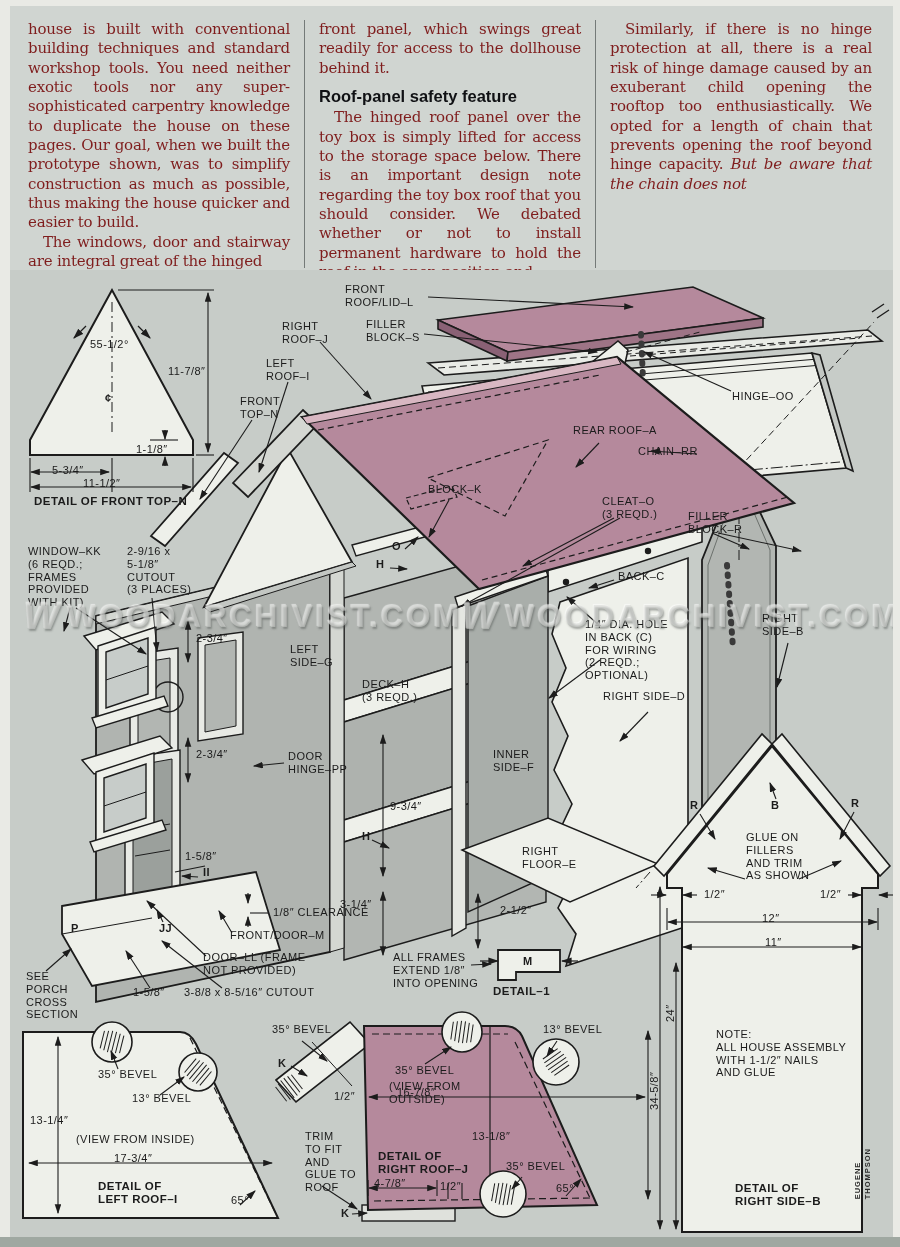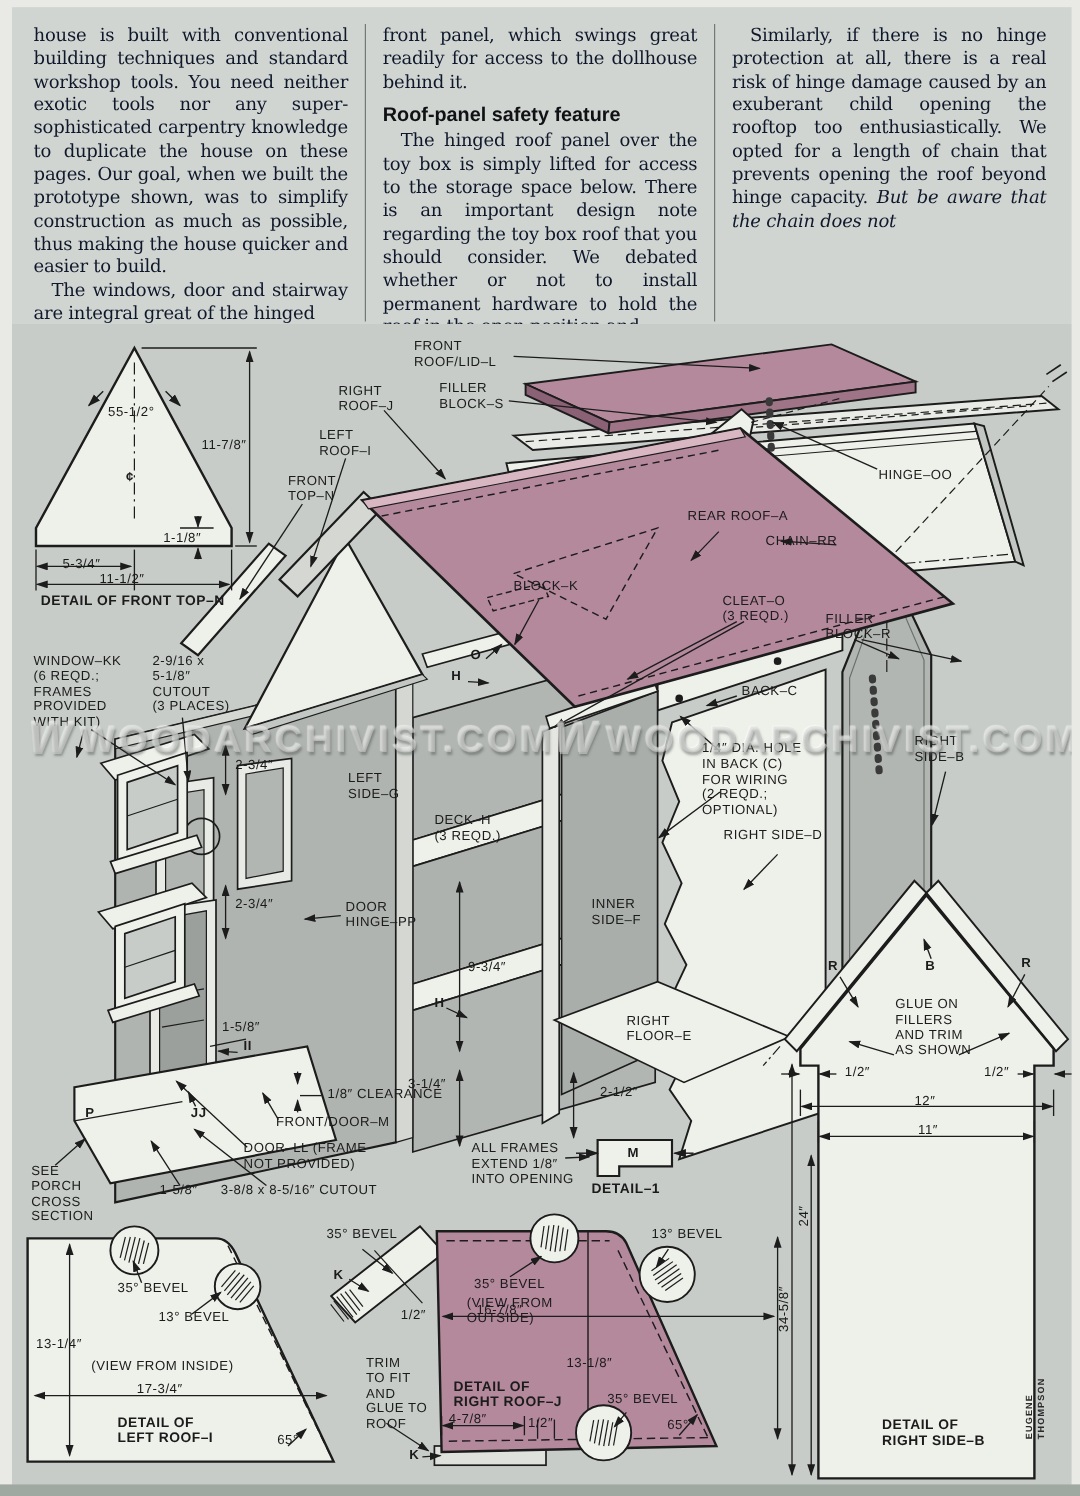--- a/index.html
+++ b/index.html
@@ -9,21 +9,21 @@
   .edge{position:absolute;background:#e9eae5;z-index:40;pointer-events:none;}
   .edge.top{left:0;top:0;width:900px;height:6px;}
   .edge.left{left:0;top:0;width:10px;height:1238px;}
   .edge.right{left:893px;top:0;width:7px;height:1247px;}
   .edge.bottom{left:0;top:1237px;width:900px;height:10px;background:#9fa8a1;}
 
   
   .text-cols{position:absolute;left:14px;top:20px;width:872px;height:248px;display:flex;gap:0;}
   .col{flex:1;padding:0 14px;}
   .col + .col{border-left:1px solid rgba(40,48,48,.55);}
-  .col p{margin:0;text-align:justify;font:400 15px/1.29 "DejaVu Serif",serif;color:#0f172a;letter-spacing:-.2px;}
+  .col p{margin:0;text-align:justify;font:400 15px/1.29 "DejaVu Serif",serif;color:#7f1d1d;letter-spacing:-.2px;}
   .col p.ind{text-indent:15px;}
   .col h3{margin:9px 0 3px;font:700 16.5px/1.1 "Liberation Sans",sans-serif;color:#101114;}
   .it{font-style:italic;}
 
   
   .diagram{position:absolute;left:0;top:270px;width:900px;height:967px;background:#c7ccc8;}
   svg{position:absolute;left:0;top:0;}
   .lbl{position:absolute;font:400 11px/1.16 "Liberation Sans",sans-serif;color:#1b1b1b;
        white-space:pre-line;letter-spacing:.45px;z-index:20;}
   .b{font-weight:700;}
@@ -409,20 +409,24 @@
   <div class="lbl" style="left:746px;top:831px">GLUE ON
 FILLERS
 AND TRIM
 AS SHOWN</div>
   <div class="lbl" style="left:704px;top:888px">1/2″</div>
   <div class="lbl" style="left:820px;top:888px">1/2″</div>
   <div class="lbl" style="left:762px;top:912px">12″</div>
   <div class="lbl" style="left:765px;top:936px">11″</div>
   <div class="lbl rot" style="left:664px;top:1022px">24″</div>
   <div class="lbl rot" style="left:648px;top:1110px">34-5/8″</div>
+  <div class="lbl" style="left:716px;top:1028px">NOTE:
+ALL HOUSE ASSEMBLY
+WITH 1-1/2″ NAILS
+AND GLUE</div>
   <div class="lbl cap" style="left:735px;top:1182px">DETAIL OF
 RIGHT SIDE–B</div>
   <div class="lbl cap" style="left:34px;top:495px">DETAIL OF FRONT TOP–N</div>
   <div class="lbl" style="left:90px;top:338px">55-1/2°</div>
   <div class="lbl b" style="left:105px;top:392px">¢</div>
   <div class="lbl" style="left:168px;top:365px">11-7/8″</div>
   <div class="lbl" style="left:136px;top:443px">1-1/8″</div>
   <div class="lbl" style="left:52px;top:464px">5-3/4″</div>
   <div class="lbl" style="left:83px;top:477px">11-1/2″</div>
   <div class="lbl" style="left:98px;top:1068px">35° BEVEL</div>

